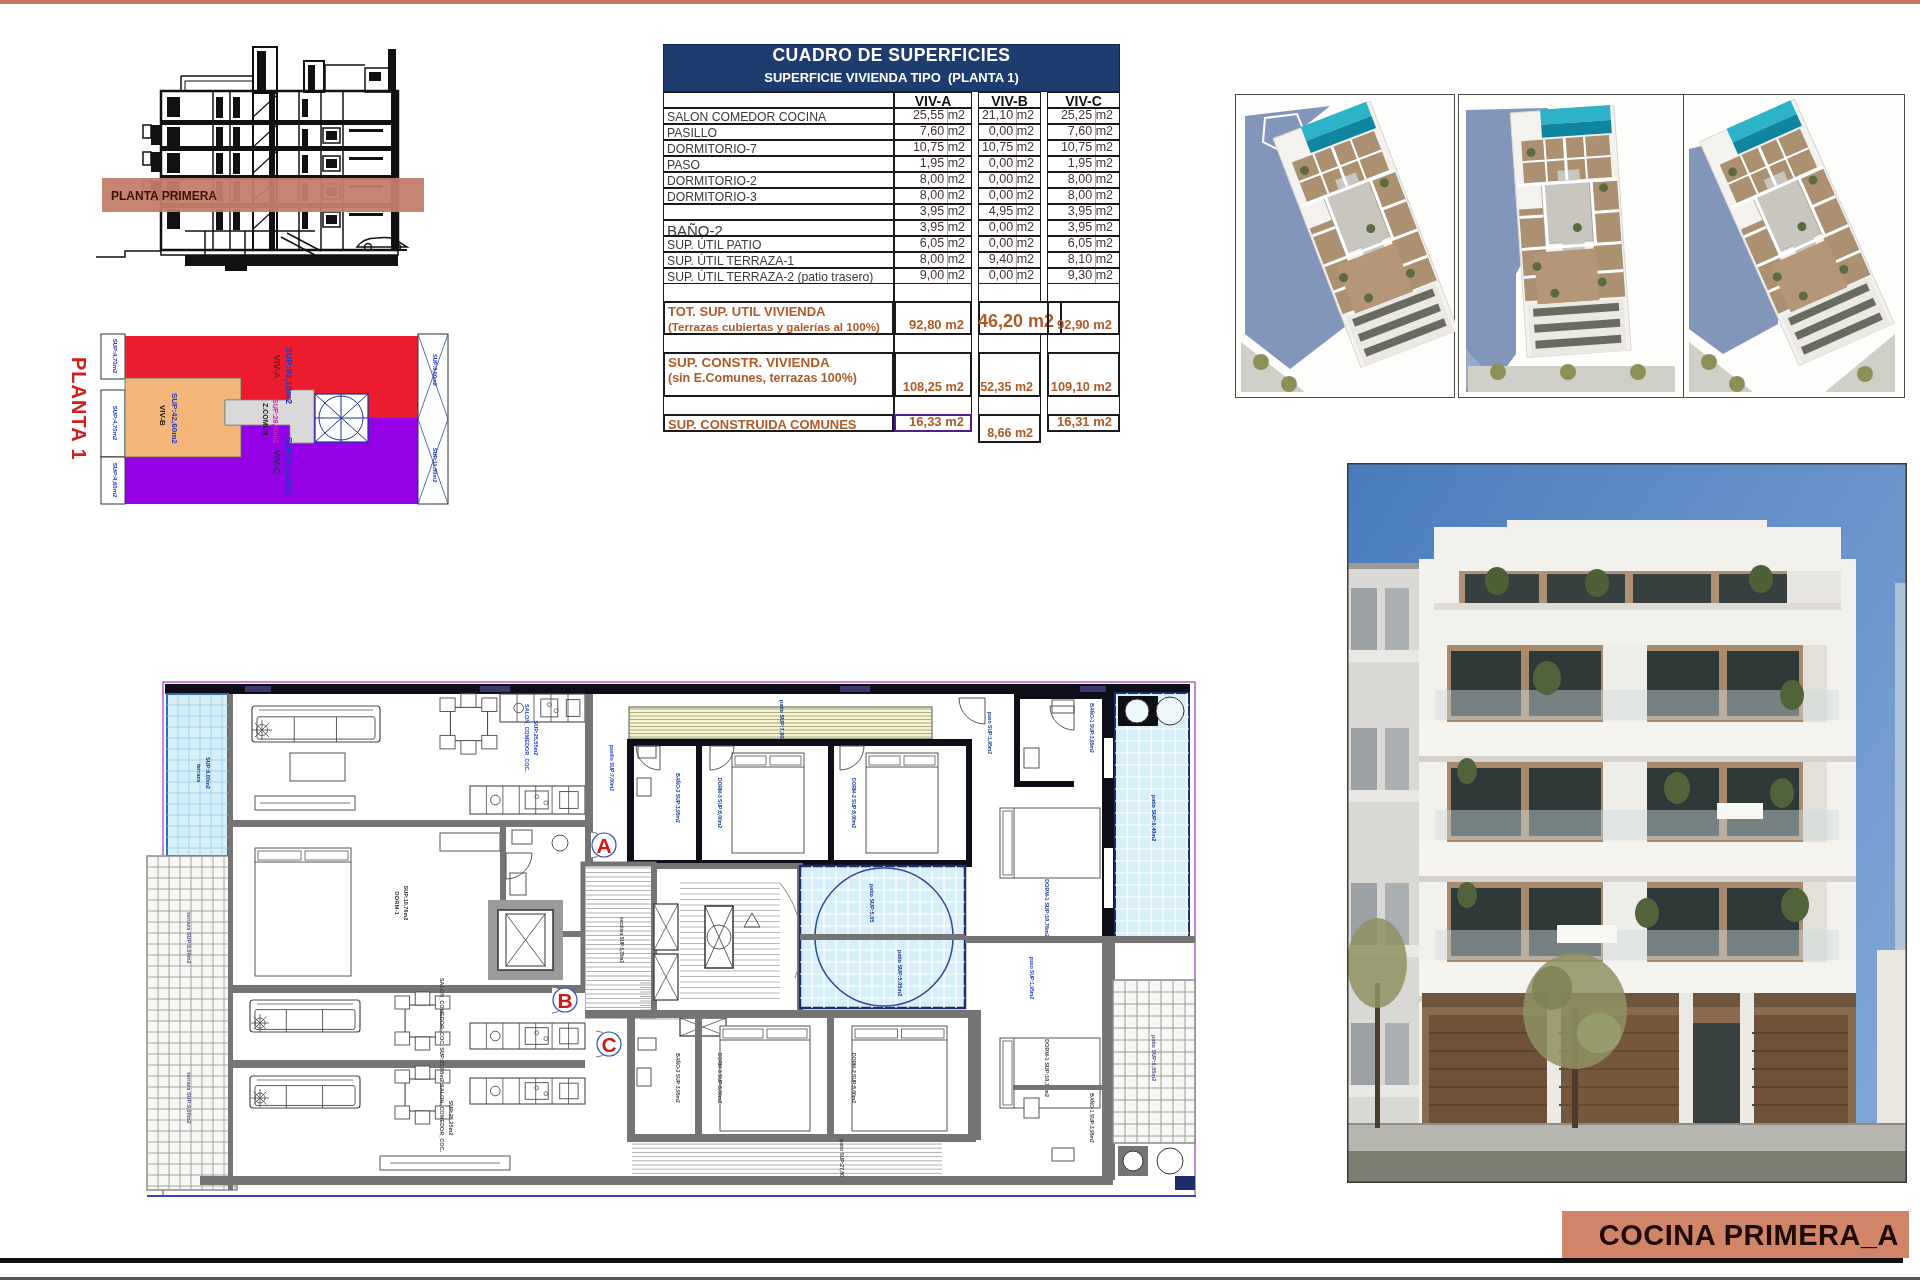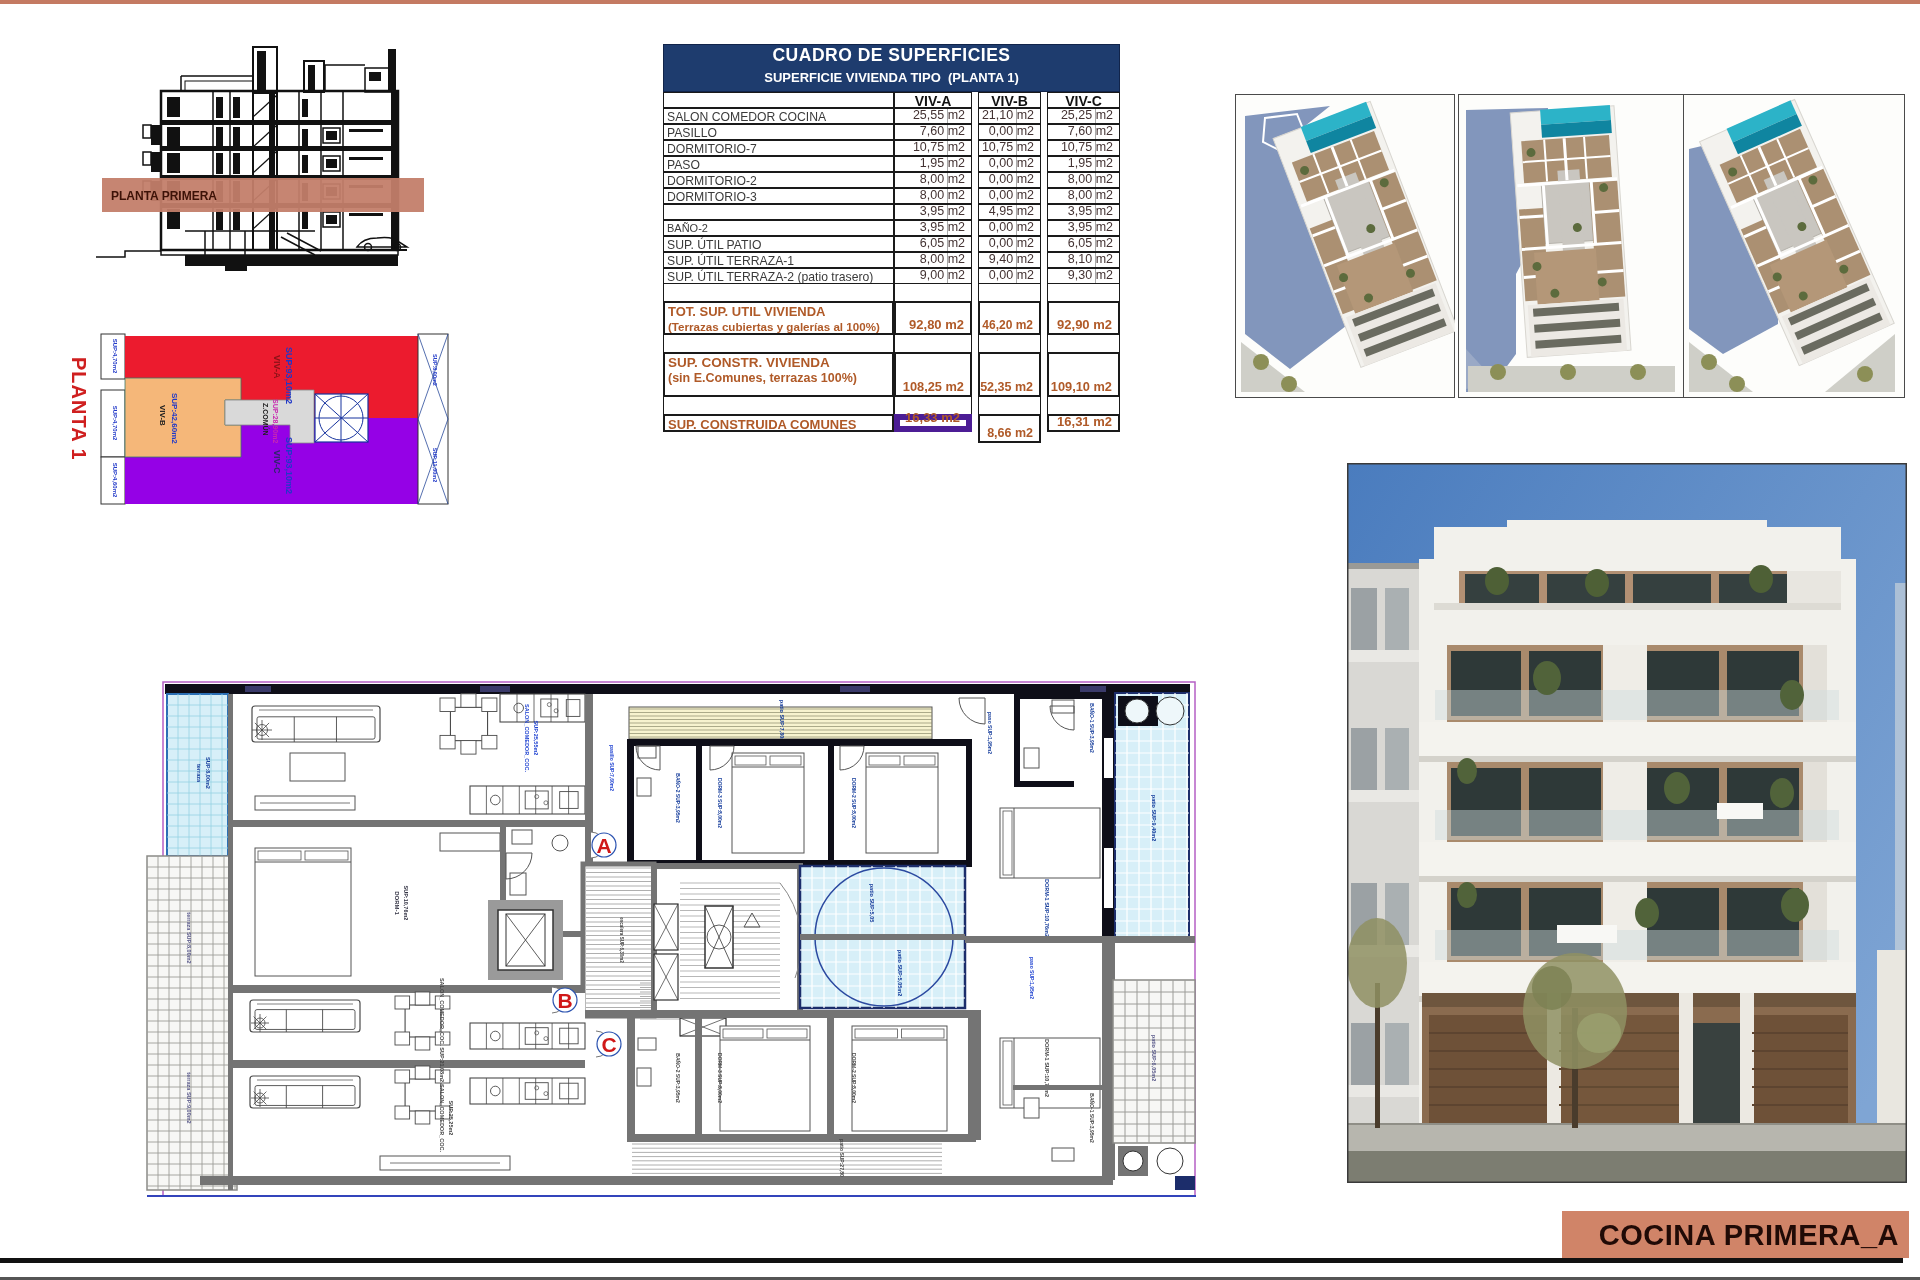--- a/index.html
+++ b/index.html
@@ -46,21 +46,21 @@
 <div class="c" style="left:315px;top:128px;width:63px;height:16px;border:1px solid #1a1a1a;color:#433;font-size:12.5px;display:flex;align-items:flex-end;justify-content:flex-end;padding:0 6px 1px 0;background:linear-gradient(#aaa,#aaa) 37px 0/1px 100% no-repeat;">0,00&nbsp;m2</div>
 <div class="c" style="left:384px;top:128px;width:73px;height:16px;border:1px solid #1a1a1a;color:#433;font-size:12.5px;display:flex;align-items:flex-end;justify-content:flex-end;padding:0 6px 1px 0;background:linear-gradient(#aaa,#aaa) 47px 0/1px 100% no-repeat;">8,00&nbsp;m2</div>
 <div class="c" style="left:0;top:144px;width:231px;height:16px;border:1px solid #1a1a1a;color:#3a3a3a;font-size:12.2px;padding:1px 0 0 3px;overflow:hidden;">DORMITORIO-3</div>
 <div class="c" style="left:231px;top:144px;width:78px;height:16px;border:1px solid #1a1a1a;color:#433;font-size:12.5px;display:flex;align-items:flex-end;justify-content:flex-end;padding:0 6px 1px 0;background:linear-gradient(#aaa,#aaa) 52px 0/1px 100% no-repeat;">8,00&nbsp;m2</div>
 <div class="c" style="left:315px;top:144px;width:63px;height:16px;border:1px solid #1a1a1a;color:#433;font-size:12.5px;display:flex;align-items:flex-end;justify-content:flex-end;padding:0 6px 1px 0;background:linear-gradient(#aaa,#aaa) 37px 0/1px 100% no-repeat;">0,00&nbsp;m2</div>
 <div class="c" style="left:384px;top:144px;width:73px;height:16px;border:1px solid #1a1a1a;color:#433;font-size:12.5px;display:flex;align-items:flex-end;justify-content:flex-end;padding:0 6px 1px 0;background:linear-gradient(#aaa,#aaa) 47px 0/1px 100% no-repeat;">8,00&nbsp;m2</div>
 <div class="c" style="left:0;top:160px;width:231px;height:16px;border:1px solid #1a1a1a;color:#3a3a3a;font-size:12.2px;padding:14px 0 0 3px;overflow:hidden;">BAÑO-1</div>
 <div class="c" style="left:231px;top:160px;width:78px;height:16px;border:1px solid #1a1a1a;color:#433;font-size:12.5px;display:flex;align-items:flex-end;justify-content:flex-end;padding:0 6px 1px 0;background:linear-gradient(#aaa,#aaa) 52px 0/1px 100% no-repeat;">3,95&nbsp;m2</div>
 <div class="c" style="left:315px;top:160px;width:63px;height:16px;border:1px solid #1a1a1a;color:#433;font-size:12.5px;display:flex;align-items:flex-end;justify-content:flex-end;padding:0 6px 1px 0;background:linear-gradient(#aaa,#aaa) 37px 0/1px 100% no-repeat;">4,95&nbsp;m2</div>
 <div class="c" style="left:384px;top:160px;width:73px;height:16px;border:1px solid #1a1a1a;color:#433;font-size:12.5px;display:flex;align-items:flex-end;justify-content:flex-end;padding:0 6px 1px 0;background:linear-gradient(#aaa,#aaa) 47px 0/1px 100% no-repeat;">3,95&nbsp;m2</div>
-<div class="c" style="left:0;top:176px;width:231px;height:16px;border:1px solid #1a1a1a;color:#3a3a3a;font-size:11px;padding:1px 0 0 3px;overflow:hidden;">BAÑO-2</div>
+<div class="c" style="left:0;top:176px;width:231px;height:16px;border:1px solid #1a1a1a;color:#3a3a3a;font-size:15px;padding:1px 0 0 3px;overflow:hidden;">BAÑO-2</div>
 <div class="c" style="left:231px;top:176px;width:78px;height:16px;border:1px solid #1a1a1a;color:#433;font-size:12.5px;display:flex;align-items:flex-end;justify-content:flex-end;padding:0 6px 1px 0;background:linear-gradient(#aaa,#aaa) 52px 0/1px 100% no-repeat;">3,95&nbsp;m2</div>
 <div class="c" style="left:315px;top:176px;width:63px;height:16px;border:1px solid #1a1a1a;color:#433;font-size:12.5px;display:flex;align-items:flex-end;justify-content:flex-end;padding:0 6px 1px 0;background:linear-gradient(#aaa,#aaa) 37px 0/1px 100% no-repeat;">0,00&nbsp;m2</div>
 <div class="c" style="left:384px;top:176px;width:73px;height:16px;border:1px solid #1a1a1a;color:#433;font-size:12.5px;display:flex;align-items:flex-end;justify-content:flex-end;padding:0 6px 1px 0;background:linear-gradient(#aaa,#aaa) 47px 0/1px 100% no-repeat;">3,95&nbsp;m2</div>
 <div class="c" style="left:0;top:192px;width:231px;height:16px;border:1px solid #1a1a1a;color:#3a3a3a;font-size:12.2px;padding:1px 0 0 3px;overflow:hidden;">SUP. ÚTIL PATIO</div>
 <div class="c" style="left:231px;top:192px;width:78px;height:16px;border:1px solid #1a1a1a;color:#433;font-size:12.5px;display:flex;align-items:flex-end;justify-content:flex-end;padding:0 6px 1px 0;background:linear-gradient(#aaa,#aaa) 52px 0/1px 100% no-repeat;">6,05&nbsp;m2</div>
 <div class="c" style="left:315px;top:192px;width:63px;height:16px;border:1px solid #1a1a1a;color:#433;font-size:12.5px;display:flex;align-items:flex-end;justify-content:flex-end;padding:0 6px 1px 0;background:linear-gradient(#aaa,#aaa) 37px 0/1px 100% no-repeat;">0,00&nbsp;m2</div>
 <div class="c" style="left:384px;top:192px;width:73px;height:16px;border:1px solid #1a1a1a;color:#433;font-size:12.5px;display:flex;align-items:flex-end;justify-content:flex-end;padding:0 6px 1px 0;background:linear-gradient(#aaa,#aaa) 47px 0/1px 100% no-repeat;">6,05&nbsp;m2</div>
 <div class="c" style="left:0;top:208px;width:231px;height:16px;border:1px solid #1a1a1a;color:#3a3a3a;font-size:12.2px;padding:1px 0 0 3px;overflow:hidden;">SUP. ÚTIL TERRAZA-1</div>
 <div class="c" style="left:231px;top:208px;width:78px;height:16px;border:1px solid #1a1a1a;color:#433;font-size:12.5px;display:flex;align-items:flex-end;justify-content:flex-end;padding:0 6px 1px 0;background:linear-gradient(#aaa,#aaa) 52px 0/1px 100% no-repeat;">8,00&nbsp;m2</div>
 <div class="c" style="left:315px;top:208px;width:63px;height:16px;border:1px solid #1a1a1a;color:#433;font-size:12.5px;display:flex;align-items:flex-end;justify-content:flex-end;padding:0 6px 1px 0;background:linear-gradient(#aaa,#aaa) 37px 0/1px 100% no-repeat;">9,40&nbsp;m2</div>
@@ -77,30 +77,30 @@
 <div class="c" style="left:231px;top:291px;width:78px;height:17px;border-left:1px solid #1a1a1a;border-right:1px solid #1a1a1a;"></div>
 <div class="c" style="left:315px;top:291px;width:63px;height:17px;border-left:1px solid #1a1a1a;border-right:1px solid #1a1a1a;"></div>
 <div class="c" style="left:384px;top:291px;width:73px;height:17px;border-left:1px solid #1a1a1a;border-right:1px solid #1a1a1a;"></div>
 <div class="c" style="left:0;top:353px;width:231px;height:17px;border-left:1px solid #1a1a1a;border-right:1px solid #1a1a1a;"></div>
 <div class="c" style="left:231px;top:353px;width:78px;height:17px;border-left:1px solid #1a1a1a;border-right:1px solid #1a1a1a;"></div>
 <div class="c" style="left:315px;top:353px;width:63px;height:17px;border-left:1px solid #1a1a1a;border-right:1px solid #1a1a1a;"></div>
 <div class="c" style="left:384px;top:353px;width:73px;height:17px;border-left:1px solid #1a1a1a;border-right:1px solid #1a1a1a;"></div>
 
 <div class="c" style="left:0;top:257px;width:231px;height:34px;border:2px solid #1a1a1a;color:#b05a28;font-size:13px;padding:1px 0 0 3px;overflow:hidden;font-weight:bold;">TOT. SUP. UTIL VIVIENDA<br><span style="font-size:11.6px">(Terrazas cubiertas y galerías al 100%)</span></div>
 <div class="c" style="left:231px;top:257px;width:78px;height:34px;border:2px solid #1a1a1a;color:#b05a28;font-size:13px;display:flex;align-items:flex-end;justify-content:flex-end;padding:0 6px 1px 0;font-weight:bold;">92,80&nbsp;m2</div>
-<div class="c" style="left:315px;top:257px;width:63px;height:34px;border:2px solid #1a1a1a;color:#b05a28;font-size:12px;display:flex;align-items:flex-end;justify-content:flex-end;padding:0 6px 1px 0;font-weight:bold;">46,20&nbsp;m2</div>
+<div class="c" style="left:315px;top:257px;width:84px;height:34px;border:2px solid #1a1a1a;color:#b05a28;font-size:18px;display:flex;align-items:flex-end;justify-content:flex-end;padding:0 6px 1px 0;font-weight:bold;">46,20&nbsp;m2</div>
 <div class="c" style="left:384px;top:257px;width:73px;height:34px;border:2px solid #1a1a1a;color:#b05a28;font-size:13px;display:flex;align-items:flex-end;justify-content:flex-end;padding:0 6px 1px 0;font-weight:bold;">92,90&nbsp;m2</div>
 
 <div class="c" style="left:0;top:308px;width:231px;height:45px;border:2px solid #1a1a1a;color:#b05a28;font-size:13.5px;padding:1px 0 0 3px;overflow:hidden;font-weight:bold;">SUP. CONSTR. VIVIENDA<br><span style="font-size:12.5px">(sin E.Comunes, terrazas 100%)</span></div>
 <div class="c" style="left:231px;top:308px;width:78px;height:45px;border:2px solid #1a1a1a;color:#b05a28;font-size:12.8px;display:flex;align-items:flex-end;justify-content:flex-end;padding:0 6px 1px 0;font-weight:bold;">108,25&nbsp;m2</div>
 <div class="c" style="left:315px;top:308px;width:63px;height:45px;border:2px solid #1a1a1a;color:#b05a28;font-size:12.5px;display:flex;align-items:flex-end;justify-content:flex-end;padding:0 6px 1px 0;font-weight:bold;">52,35&nbsp;m2</div>
 <div class="c" style="left:384px;top:308px;width:73px;height:45px;border:2px solid #1a1a1a;color:#b05a28;font-size:12.8px;display:flex;align-items:flex-end;justify-content:flex-end;padding:0 6px 1px 0;font-weight:bold;">109,10&nbsp;m2</div>
 
 <div class="c" style="left:0;top:370px;width:231px;height:18px;border:2px solid #1a1a1a;color:#b05a28;font-size:13px;padding:1px 0 0 3px;overflow:hidden;font-weight:bold;">SUP. CONSTRUIDA COMUNES</div>
-<div class="c" style="left:231px;top:370px;width:78px;height:18px;border:6px solid #4c1d95;color:#b05a28;font-size:13px;display:flex;align-items:flex-end;justify-content:flex-end;padding:0 6px 1px 0;font-weight:bold;">16,33&nbsp;m2</div>
+<div class="c" style="left:231px;top:370px;width:78px;height:18px;border:2px solid #4c1d95;color:#b05a28;font-size:13px;display:flex;align-items:flex-end;justify-content:flex-end;padding:0 6px 1px 0;font-weight:bold;">16,33&nbsp;m2</div>
 <div class="c" style="left:315px;top:370px;width:63px;height:29px;border:2px solid #1a1a1a;color:#b05a28;font-size:12.5px;display:flex;align-items:flex-end;justify-content:flex-end;padding:0 6px 1px 0;font-weight:bold;">8,66&nbsp;m2</div>
 <div class="c" style="left:384px;top:370px;width:73px;height:18px;border:2px solid #1a1a1a;color:#b05a28;font-size:13px;display:flex;align-items:flex-end;justify-content:flex-end;padding:0 6px 1px 0;font-weight:bold;">16,31&nbsp;m2</div>
 </div>
 
 <svg class="abs" style="left:85px;top:35px" width="430" height="250" viewBox="0 0 430 250">
 
 <rect x="76" y="56" width="237" height="159" fill="none" stroke="#111" stroke-width="2.5"></rect>
 <rect x="306" y="56" width="7" height="159" fill="#111"></rect>
 
 <rect x="168" y="12" width="24" height="46" fill="none" stroke="#111" stroke-width="2"></rect>

